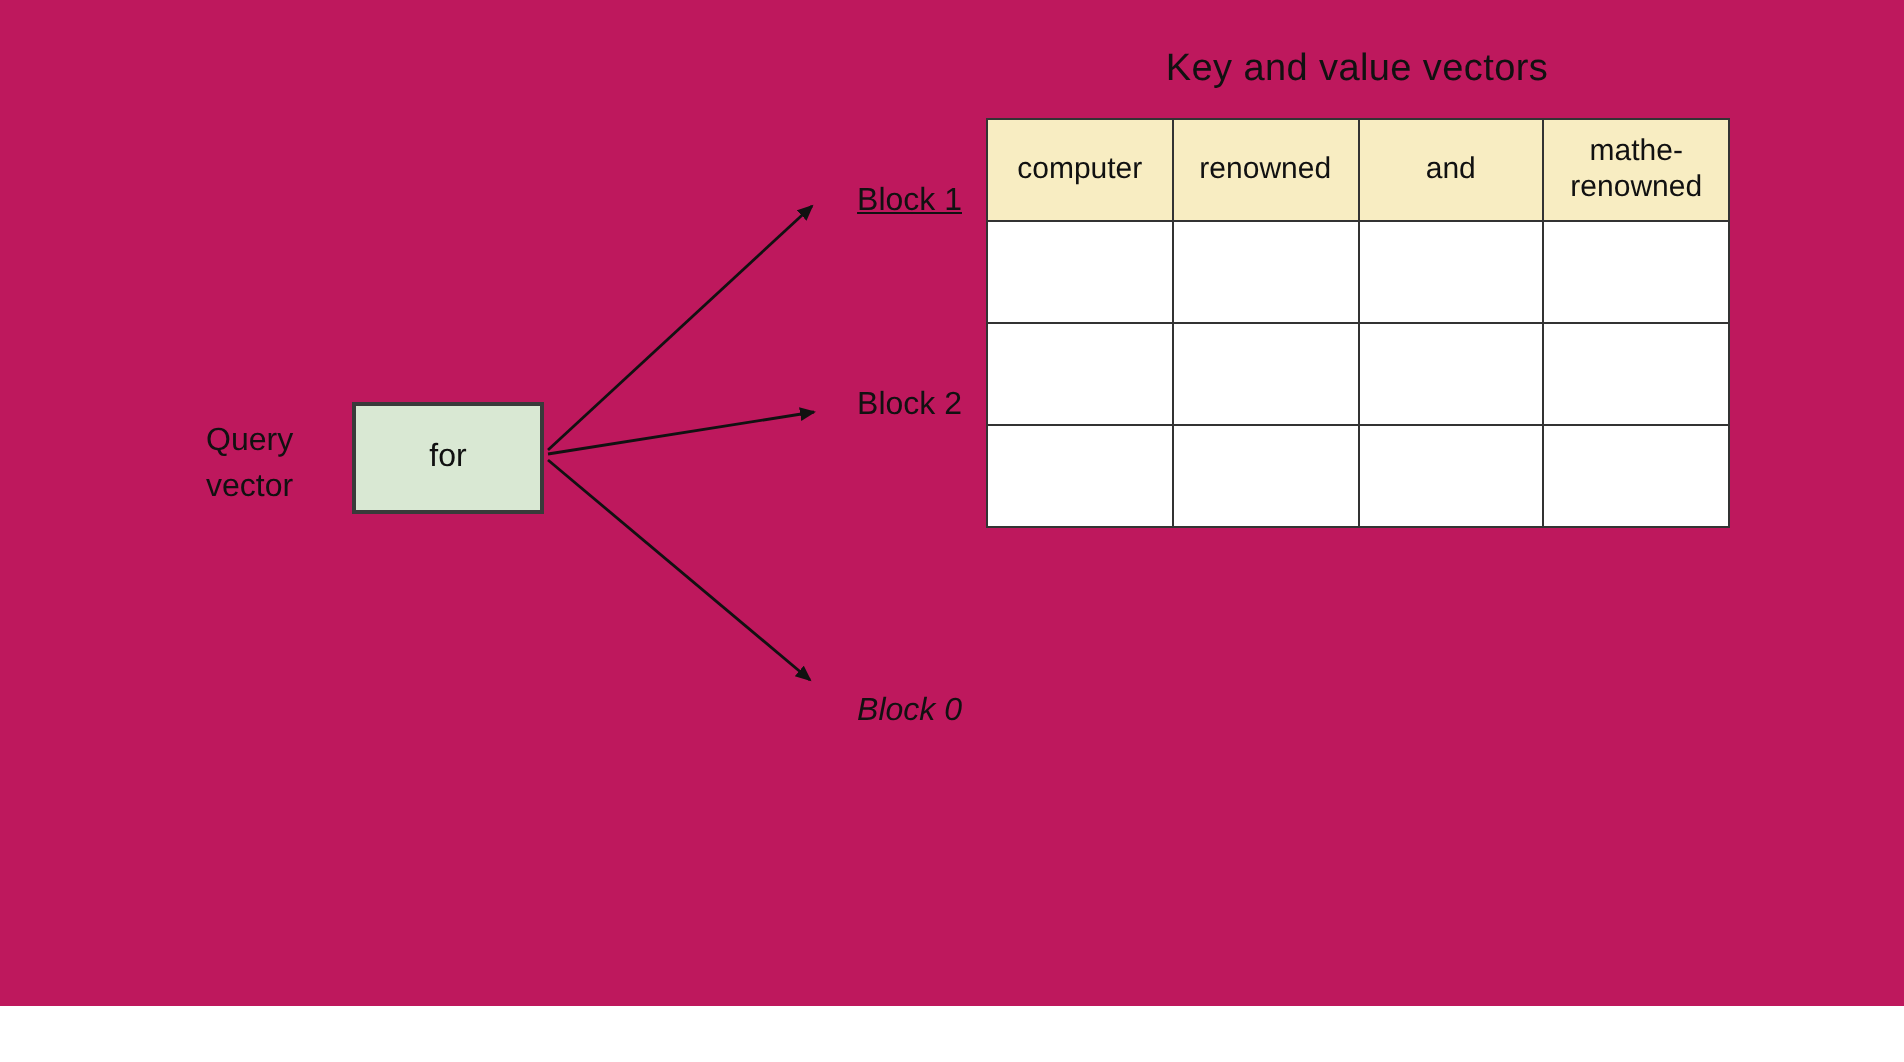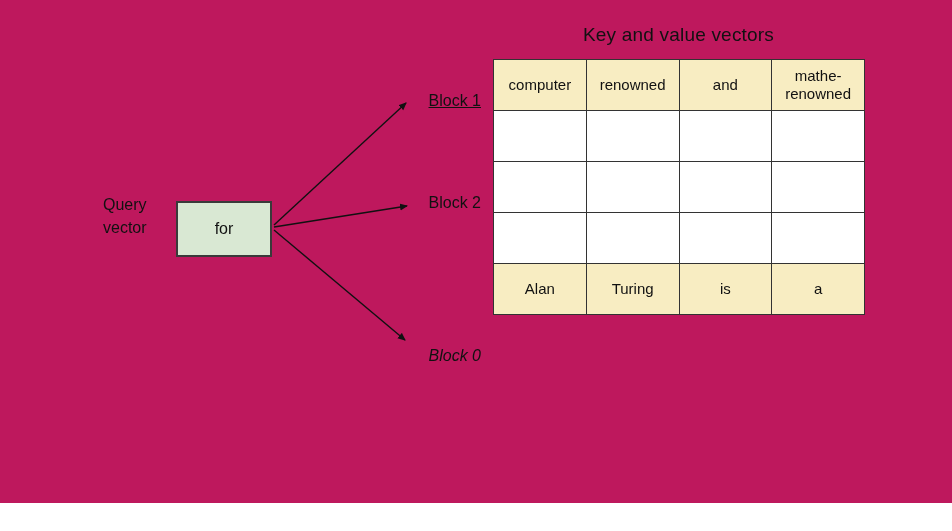--- a/index.html
+++ b/index.html
@@ -21,21 +21,21 @@
     width: 371px;
     text-align: center;
     font-size: 19px;
     letter-spacing: 0.2px;
     color: #111111;
   }
 
   .query-label {
     position: absolute;
     left: 103px;
-    top: 193px;
+    top: 209px;
     font-size: 16px;
     line-height: 23px;
     white-space: pre-line;
     color: #111111;
   }
 
   .query-box {
     position: absolute;
     left: 176px;
     top: 201px;
@@ -141,22 +141,16 @@
           <td></td>
           <td></td>
           <td></td>
         </tr>
         <tr>
           <td></td>
           <td></td>
           <td></td>
           <td></td>
         </tr>
-        <tr>
-          <td class="hl">Alan</td>
-          <td class="hl">Turing</td>
-          <td class="hl">is</td>
-          <td class="hl">a</td>
-        </tr>
       </tbody>
   </table>
 
 </div>
 
 </body></html>

